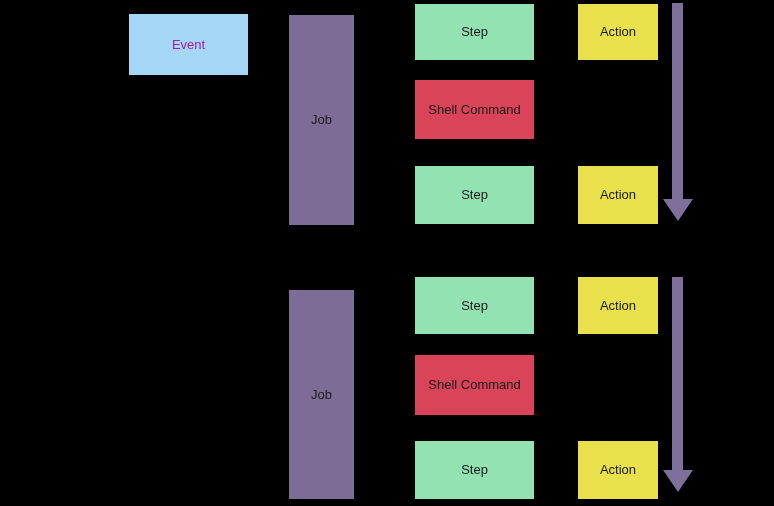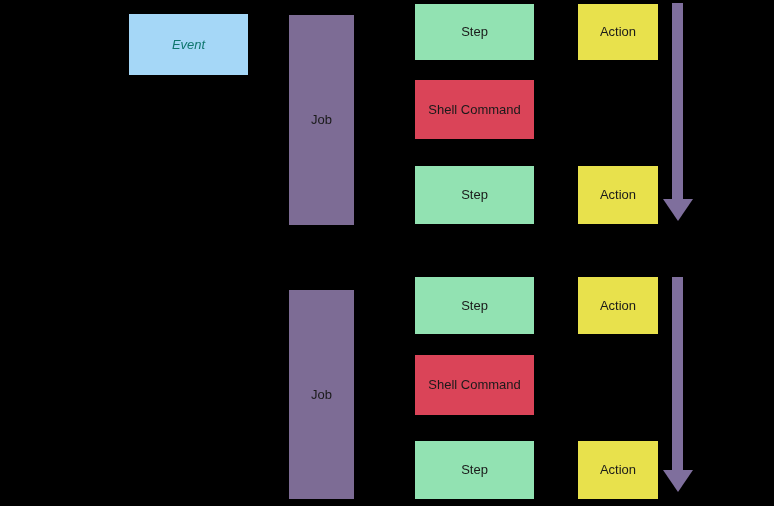--- a/index.html
+++ b/index.html
@@ -57,21 +57,21 @@
     width: 30px;
     height: 22px;
     clip-path: polygon(0 0, 100% 0, 50% 100%);
   }
 </style>
 </head>
 <body>
 
 <div class="canvas" style="background-color: rgb(0, 0, 0);">
 
-  <div class="node event-1" style="background-color: rgb(165, 215, 247); color: #0f766e; font-style: italic;">Event</div>
+  <div class="node event-1" style="background-color: rgb(165, 215, 247); color: #a21caf;">Event</div>
 
   <div class="node job-1" style="background-color: rgb(125, 108, 149); color: rgb(26, 26, 26);">Job</div>
 
   <div class="node step-1a" style="background-color: rgb(146, 226, 178); color: rgb(26, 26, 26);">Step</div>
 
   <div class="node shell-1" style="background-color: rgb(218, 68, 88); color: rgb(26, 26, 26);">Shell Command</div>
 
   <div class="node step-1b" style="background-color: rgb(146, 226, 178); color: rgb(26, 26, 26);">Step</div>
 
   <div class="node action-1a" style="background-color: rgb(232, 225, 76); color: rgb(26, 26, 26);">Action</div>

